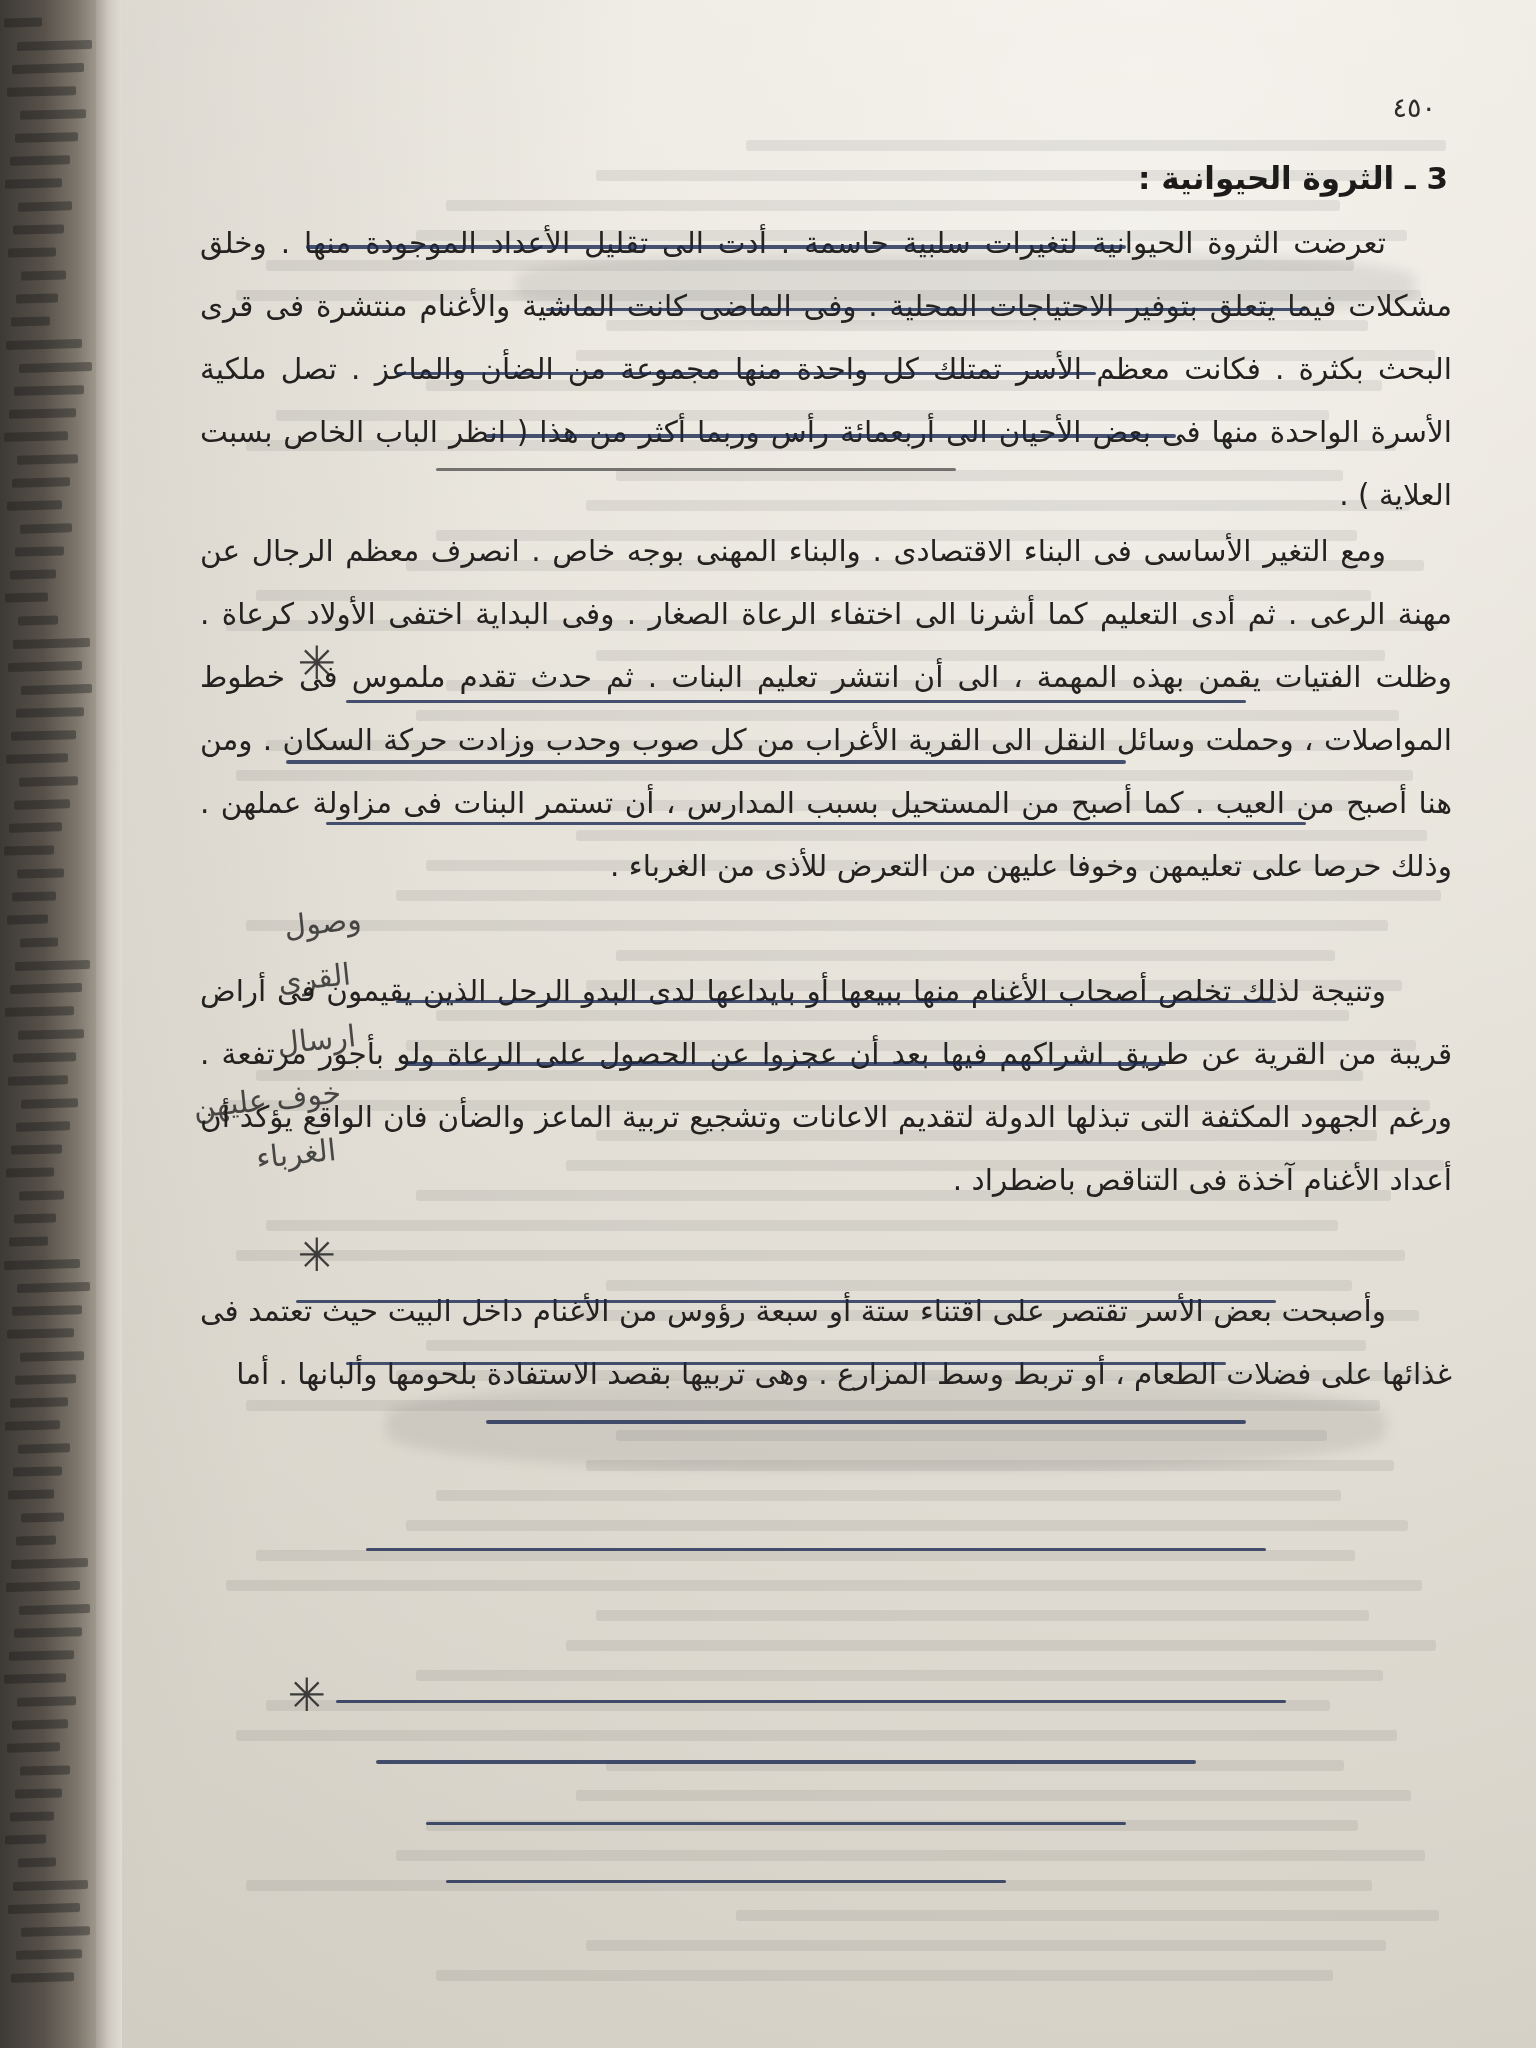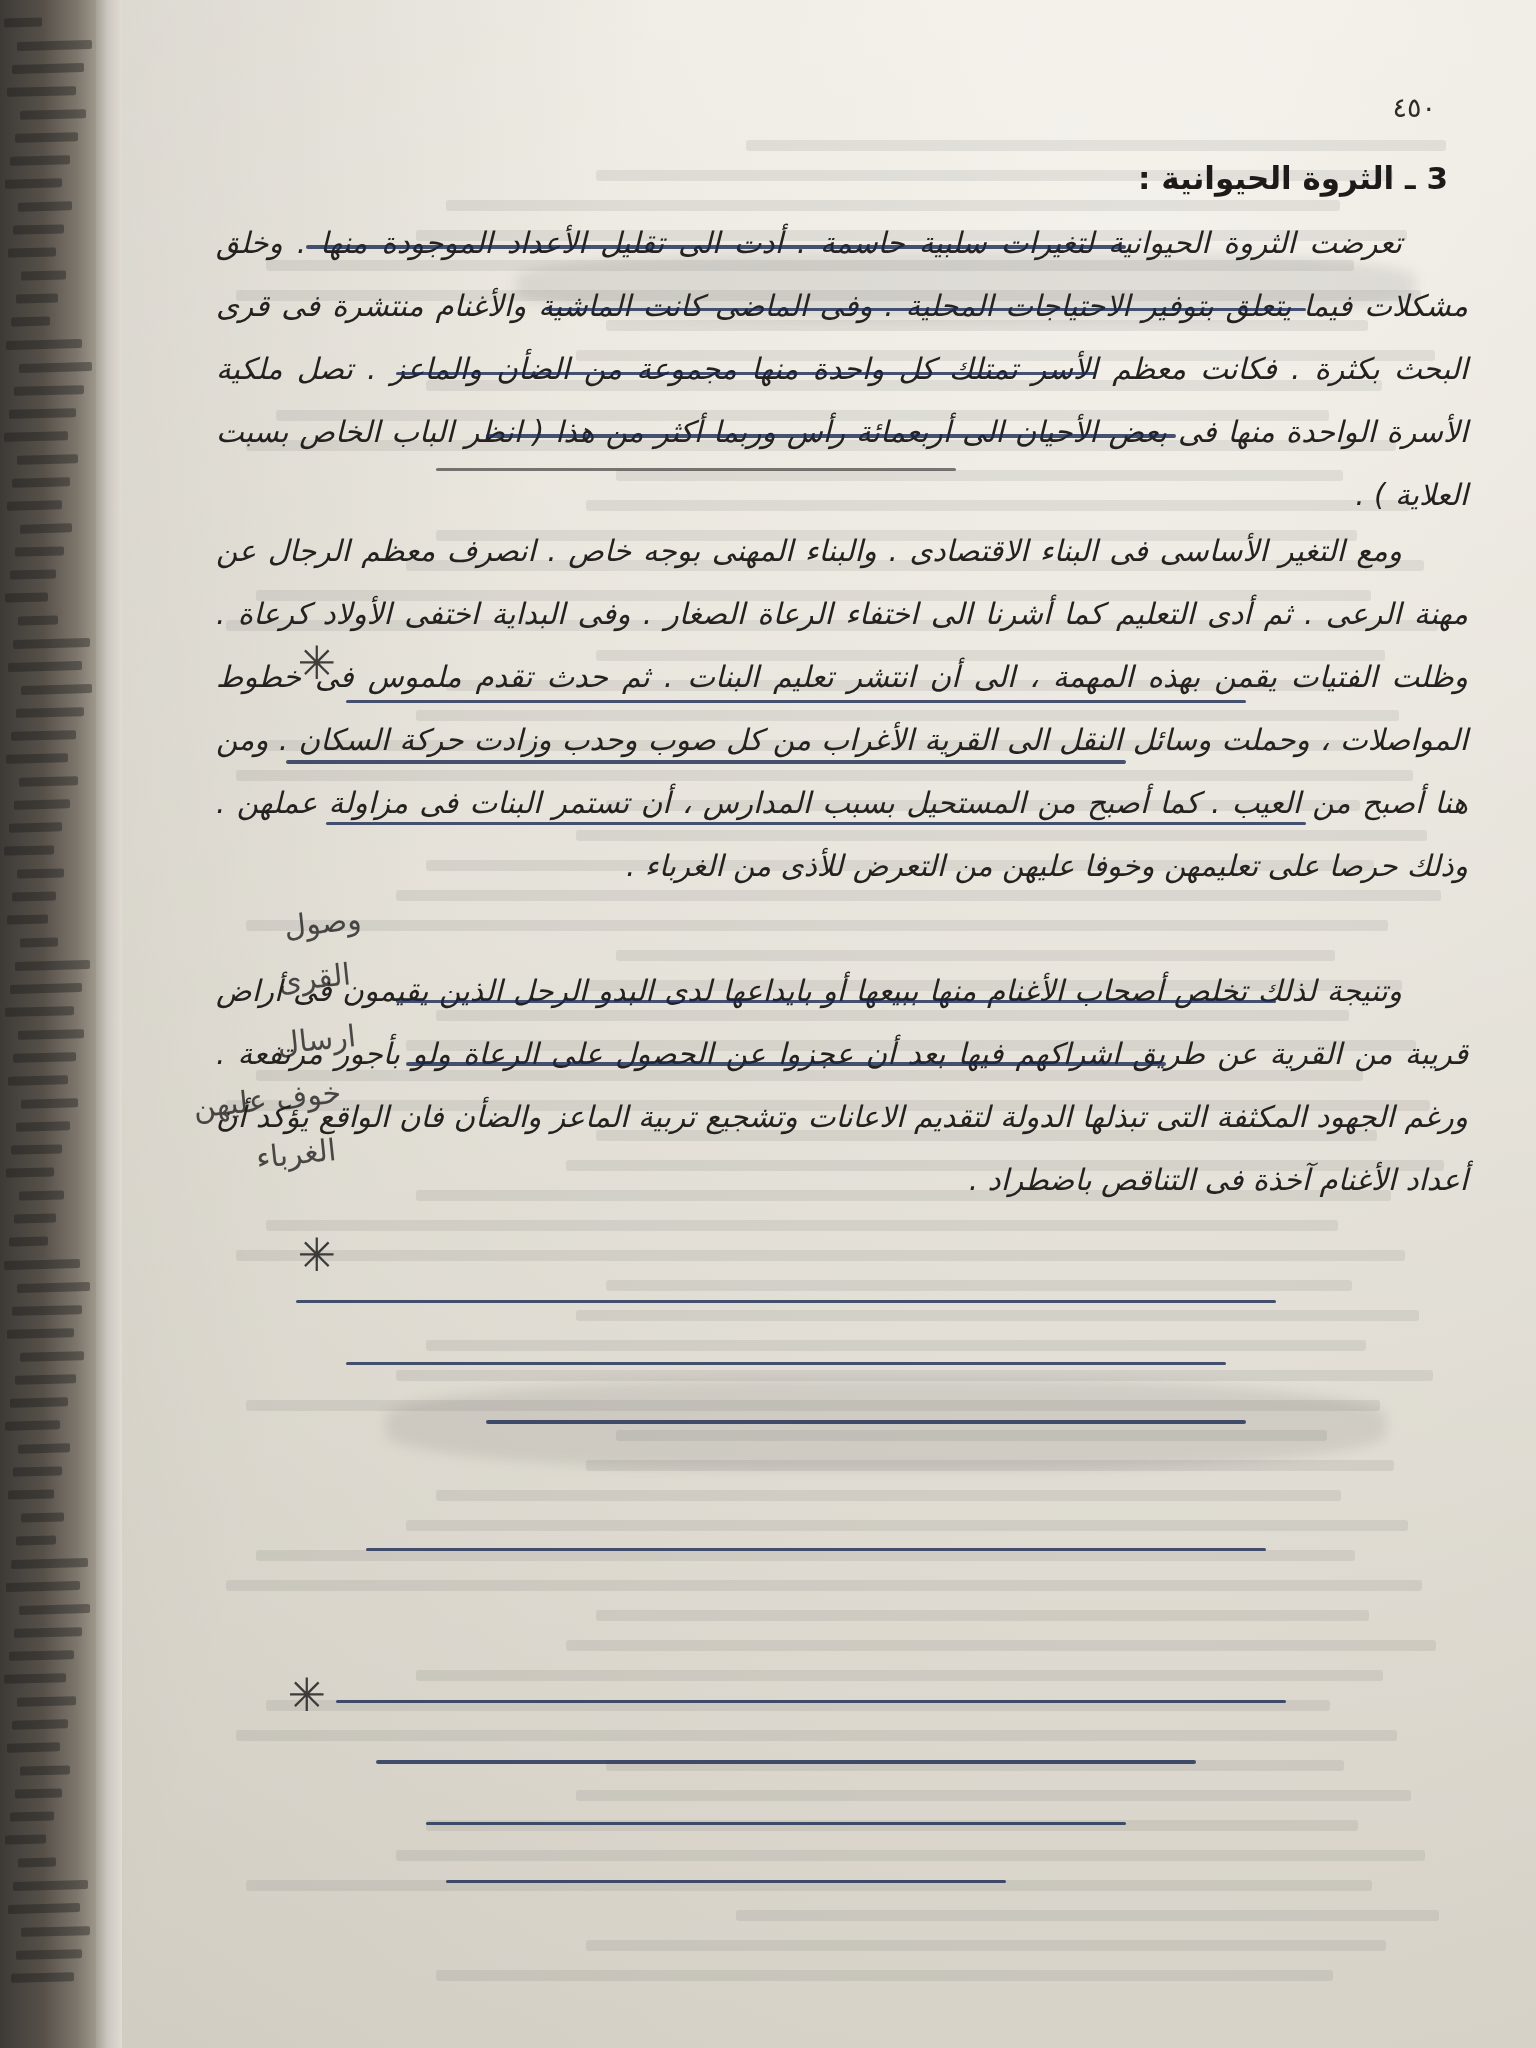--- a/index.html
+++ b/index.html
@@ -101,28 +101,27 @@
     position: absolute;
     top: 160px;
     right: 88px;
     font-size: 31px;
     font-weight: bold;
     color: #1d1b19;
     letter-spacing: .5px;
   }
   .para {
     position: absolute;
-    right: 68px;
+    right: 84px;
     width: 1252px;
     text-align: justify;
     font-size: 29.5px;
     line-height: 63px;
     color: #242220;
     text-justify: inter-word;
-    font-style: italic;
   }
   .para .indent { display:inline-block; width: 66px; }
   #p1 { top: 212px; }
   #p2 { top: 520px; }
   #p3 { top: 960px; }
   #p4 { top: 1280px; }
 
   
   .ink { position: absolute; inset: 0; z-index: 10; pointer-events: none; }
   .ul {
@@ -324,20 +323,23 @@
 
     <div class="para" id="p1">
       <span class="indent"></span><span>تعرضت الثروة الحيوانية لتغيرات سلبية حاسمة . أدت الى تقليل الأعداد الموجودة منها . وخلق مشكلات فيما يتعلق بتوفير الاحتياجات المحلية . وفى الماضى كانت الماشية والأغنام منتشرة فى قرى البحث بكثرة . فكانت معظم الأسر تمتلك كل واحدة منها مجموعة من الضأن والماعز . تصل ملكية الأسرة الواحدة منها فى بعض الأحيان الى أربعمائة رأس وربما أكثر من هذا ( انظر الباب الخاص بسبت العلاية ) .</span>
     </div>
     <div class="para" id="p2">
       <span class="indent"></span><span>ومع التغير الأساسى فى البناء الاقتصادى . والبناء المهنى بوجه خاص . انصرف معظم الرجال عن مهنة الرعى . ثم أدى التعليم كما أشرنا الى اختفاء الرعاة الصغار . وفى البداية اختفى الأولاد كرعاة . وظلت الفتيات يقمن بهذه المهمة ، الى أن انتشر تعليم البنات . ثم حدث تقدم ملموس فى خطوط المواصلات ، وحملت وسائل النقل الى القرية الأغراب من كل صوب وحدب وزادت حركة السكان . ومن هنا أصبح من العيب . كما أصبح من المستحيل بسبب المدارس ، أن تستمر البنات فى مزاولة عملهن . وذلك حرصا على تعليمهن وخوفا عليهن من التعرض للأذى من الغرباء .</span>
     </div>
     <div class="para" id="p3">
       <span class="indent"></span><span>وتنيجة لذلك تخلص أصحاب الأغنام منها ببيعها أو بايداعها لدى البدو الرحل الذين يقيمون فى أراض قريبة من القرية عن طريق اشراكهم فيها بعد أن عجزوا عن الحصول على الرعاة ولو بأجور مرتفعة . ورغم الجهود المكثفة التى تبذلها الدولة لتقديم الاعانات وتشجيع تربية الماعز والضأن فان الواقع يؤكد أن أعداد الأغنام آخذة فى التناقص باضطراد .</span>
     </div>
+    <div class="para" id="p4">
+      <span class="indent"></span><span>وأصبحت بعض الأسر تقتصر على اقتناء ستة أو سبعة رؤوس من الأغنام داخل البيت حيث تعتمد فى غذائها على فضلات الطعام ، أو تربط وسط المزارع . وهى تربيها بقصد الاستفادة بلحومها وألبانها . أما</span>
+    </div>
   </div>
 
   <div class="ink" id="ink">
     <div class="star" style="top:640px; right:1200px;">✳</div>
     <div class="star" style="top:1232px; right:1200px;">✳</div>
     <div class="star" style="top:1672px; right:1210px;">✳</div>
 
     <div class="hand" style="top:905px; right:1175px;">وصول</div>
     <div class="hand" style="top:960px; right:1185px;">القرى</div>
     <div class="hand" style="top:1022px; right:1180px;">ارسال</div>

